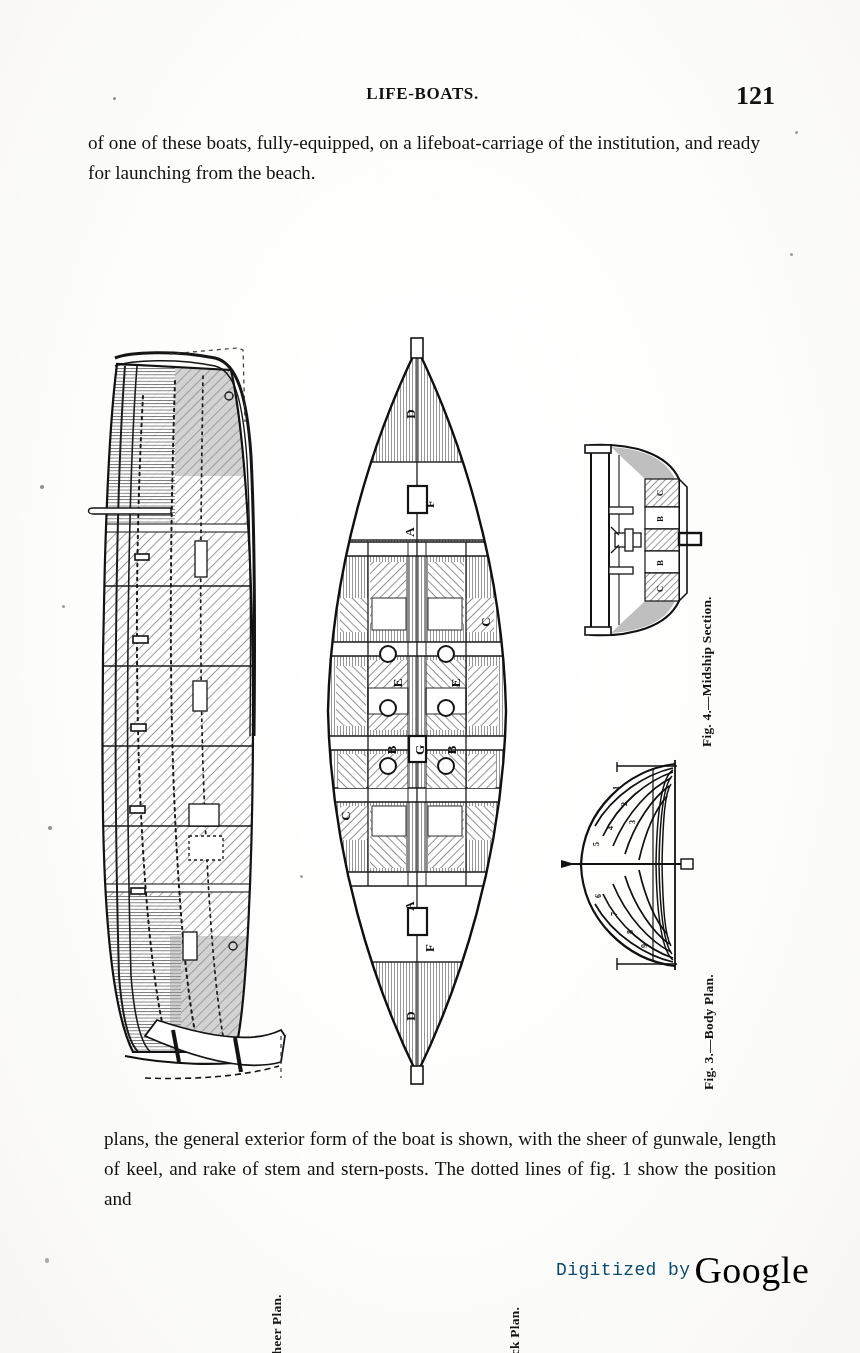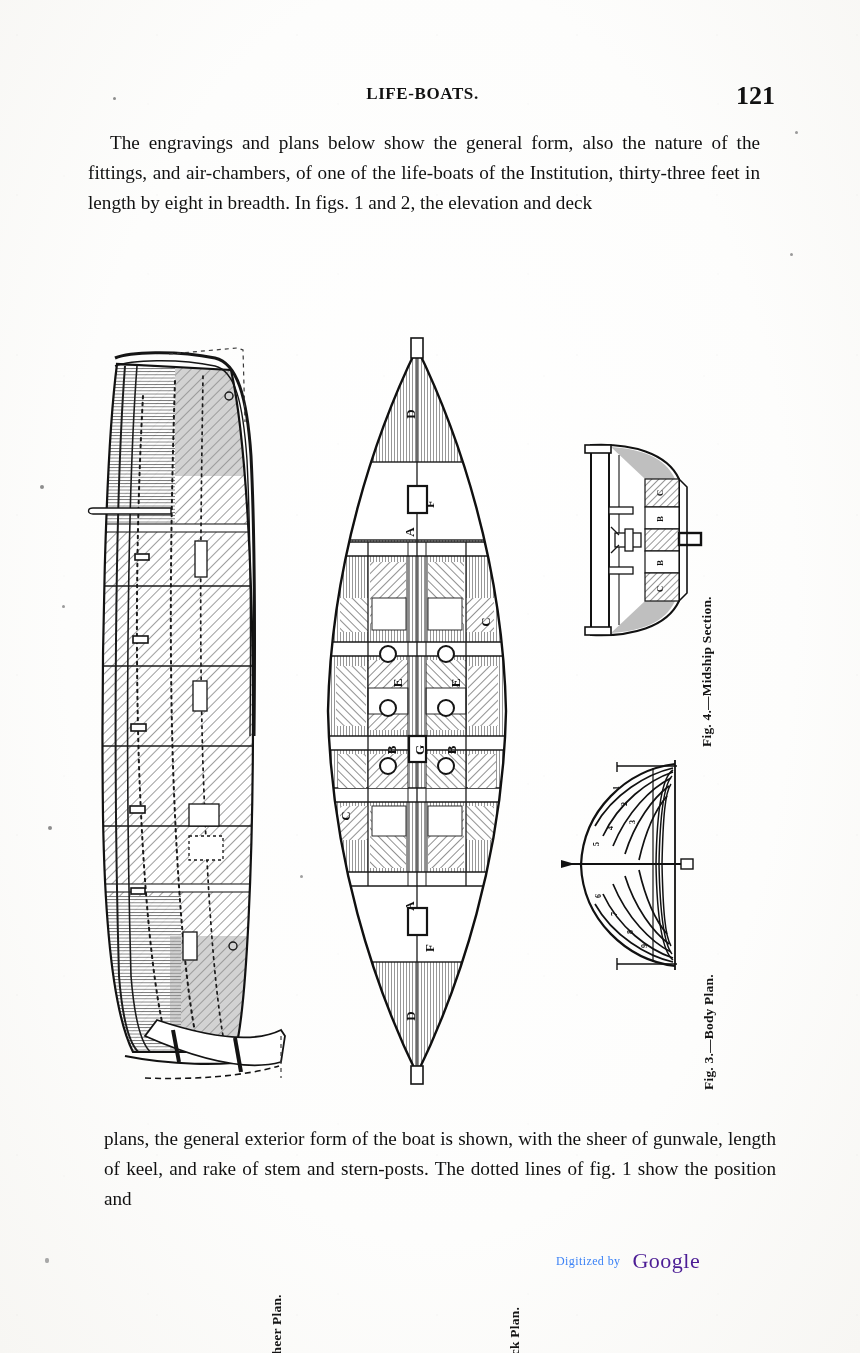--- a/index.html
+++ b/index.html
@@ -74,22 +74,22 @@
   #fig3{left:470px;top:420px;width:165px;height:230px;}
 
   svg{display:block;}
 
   
   .watermark{
     position:absolute;left:556px;top:1248px;
     color:#c9c9c9;white-space:nowrap;
     font-family:"Liberation Serif","DejaVu Serif",serif;
   }
-  .watermark .dig{font-size:12px;letter-spacing:.4px;vertical-align:middle;color:#3b82f6;}
-  .watermark .goo{font-size:22px;letter-spacing:.5px;vertical-align:middle;color:#4c1d95;margin-left:8px;}
+  .watermark .dig{font-size:18px;letter-spacing:.4px;vertical-align:middle;color:#0c4a6e;font-family:Liberation Mono, monospace;}
+  .watermark .goo{font-size:38px;letter-spacing:.5px;vertical-align:middle;color:#000000;}
 </style>
 </head>
 <body>
 
 <div class="page-scan"></div>
 <div class="noise"></div>
 
 <div class="speckA"></div>
 <div class="speckB"></div>
 <div class="speckC"></div>
@@ -98,21 +98,21 @@
 <div class="speckF"></div>
 <div class="speckG"></div>
 <div class="speckH"></div>
 
 <div class="runhead">
   <div class="title">LIFE-BOATS.</div>
   <div class="folio">121</div>
 </div>
 
 <div class="bodytext" id="para-top">
-  <p class="indent">The engravings and plans below show the general form, also the nature of the fittings, and air-chambers, of one of the life-boats of the Institution, thirty-three feet in length by eight in breadth.   In figs. 1 and 2, the elevation and deck</p>
+  <p>of one of these boats, fully-equipped, on a lifeboat-carriage of the institution, and ready for launching from the beach.</p>
 </div>
 
 <div class="plate">
 
   <div class="fig" id="fig1">
     <svg viewBox="0 0 205 745" width="205" height="745">
       <defs>
         <pattern id="hatchDiag" width="7" height="7" patternUnits="userSpaceOnUse" patternTransform="rotate(45)">
           <rect width="7" height="7" fill="#ffffff"></rect>
           <line x1="0" y1="0" x2="0" y2="7" stroke="#707070" stroke-width="1.6"></line>

